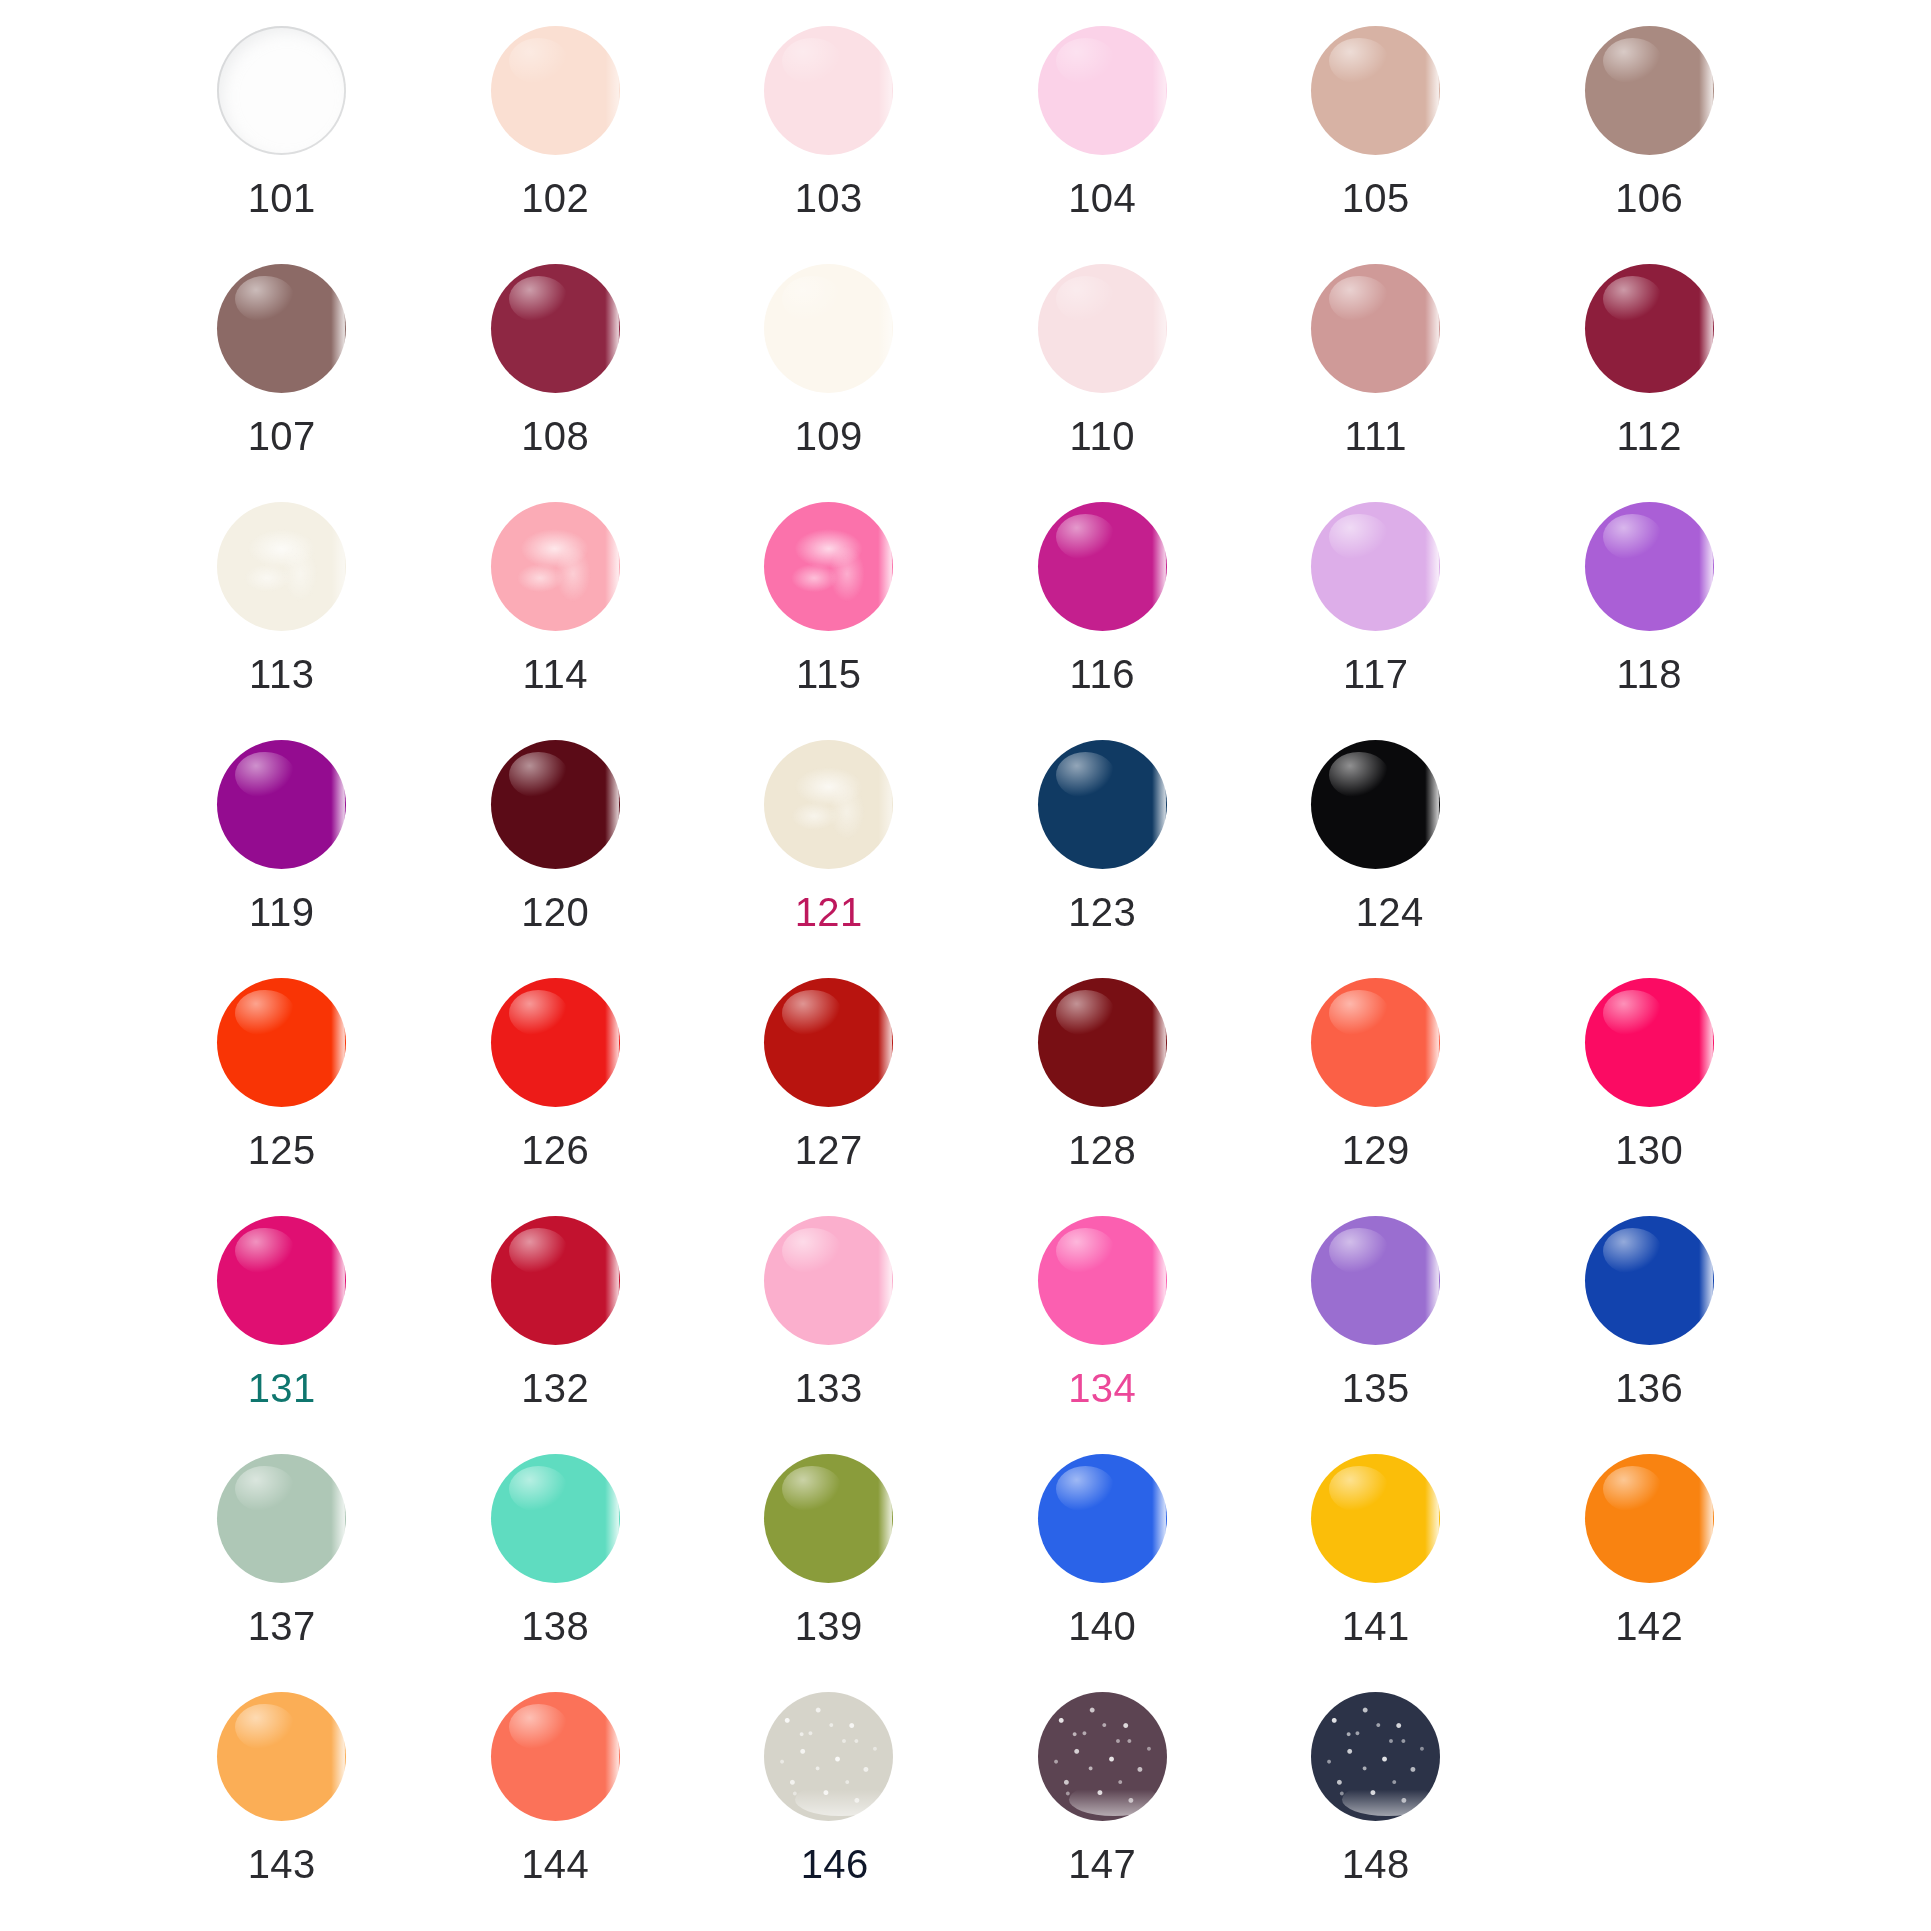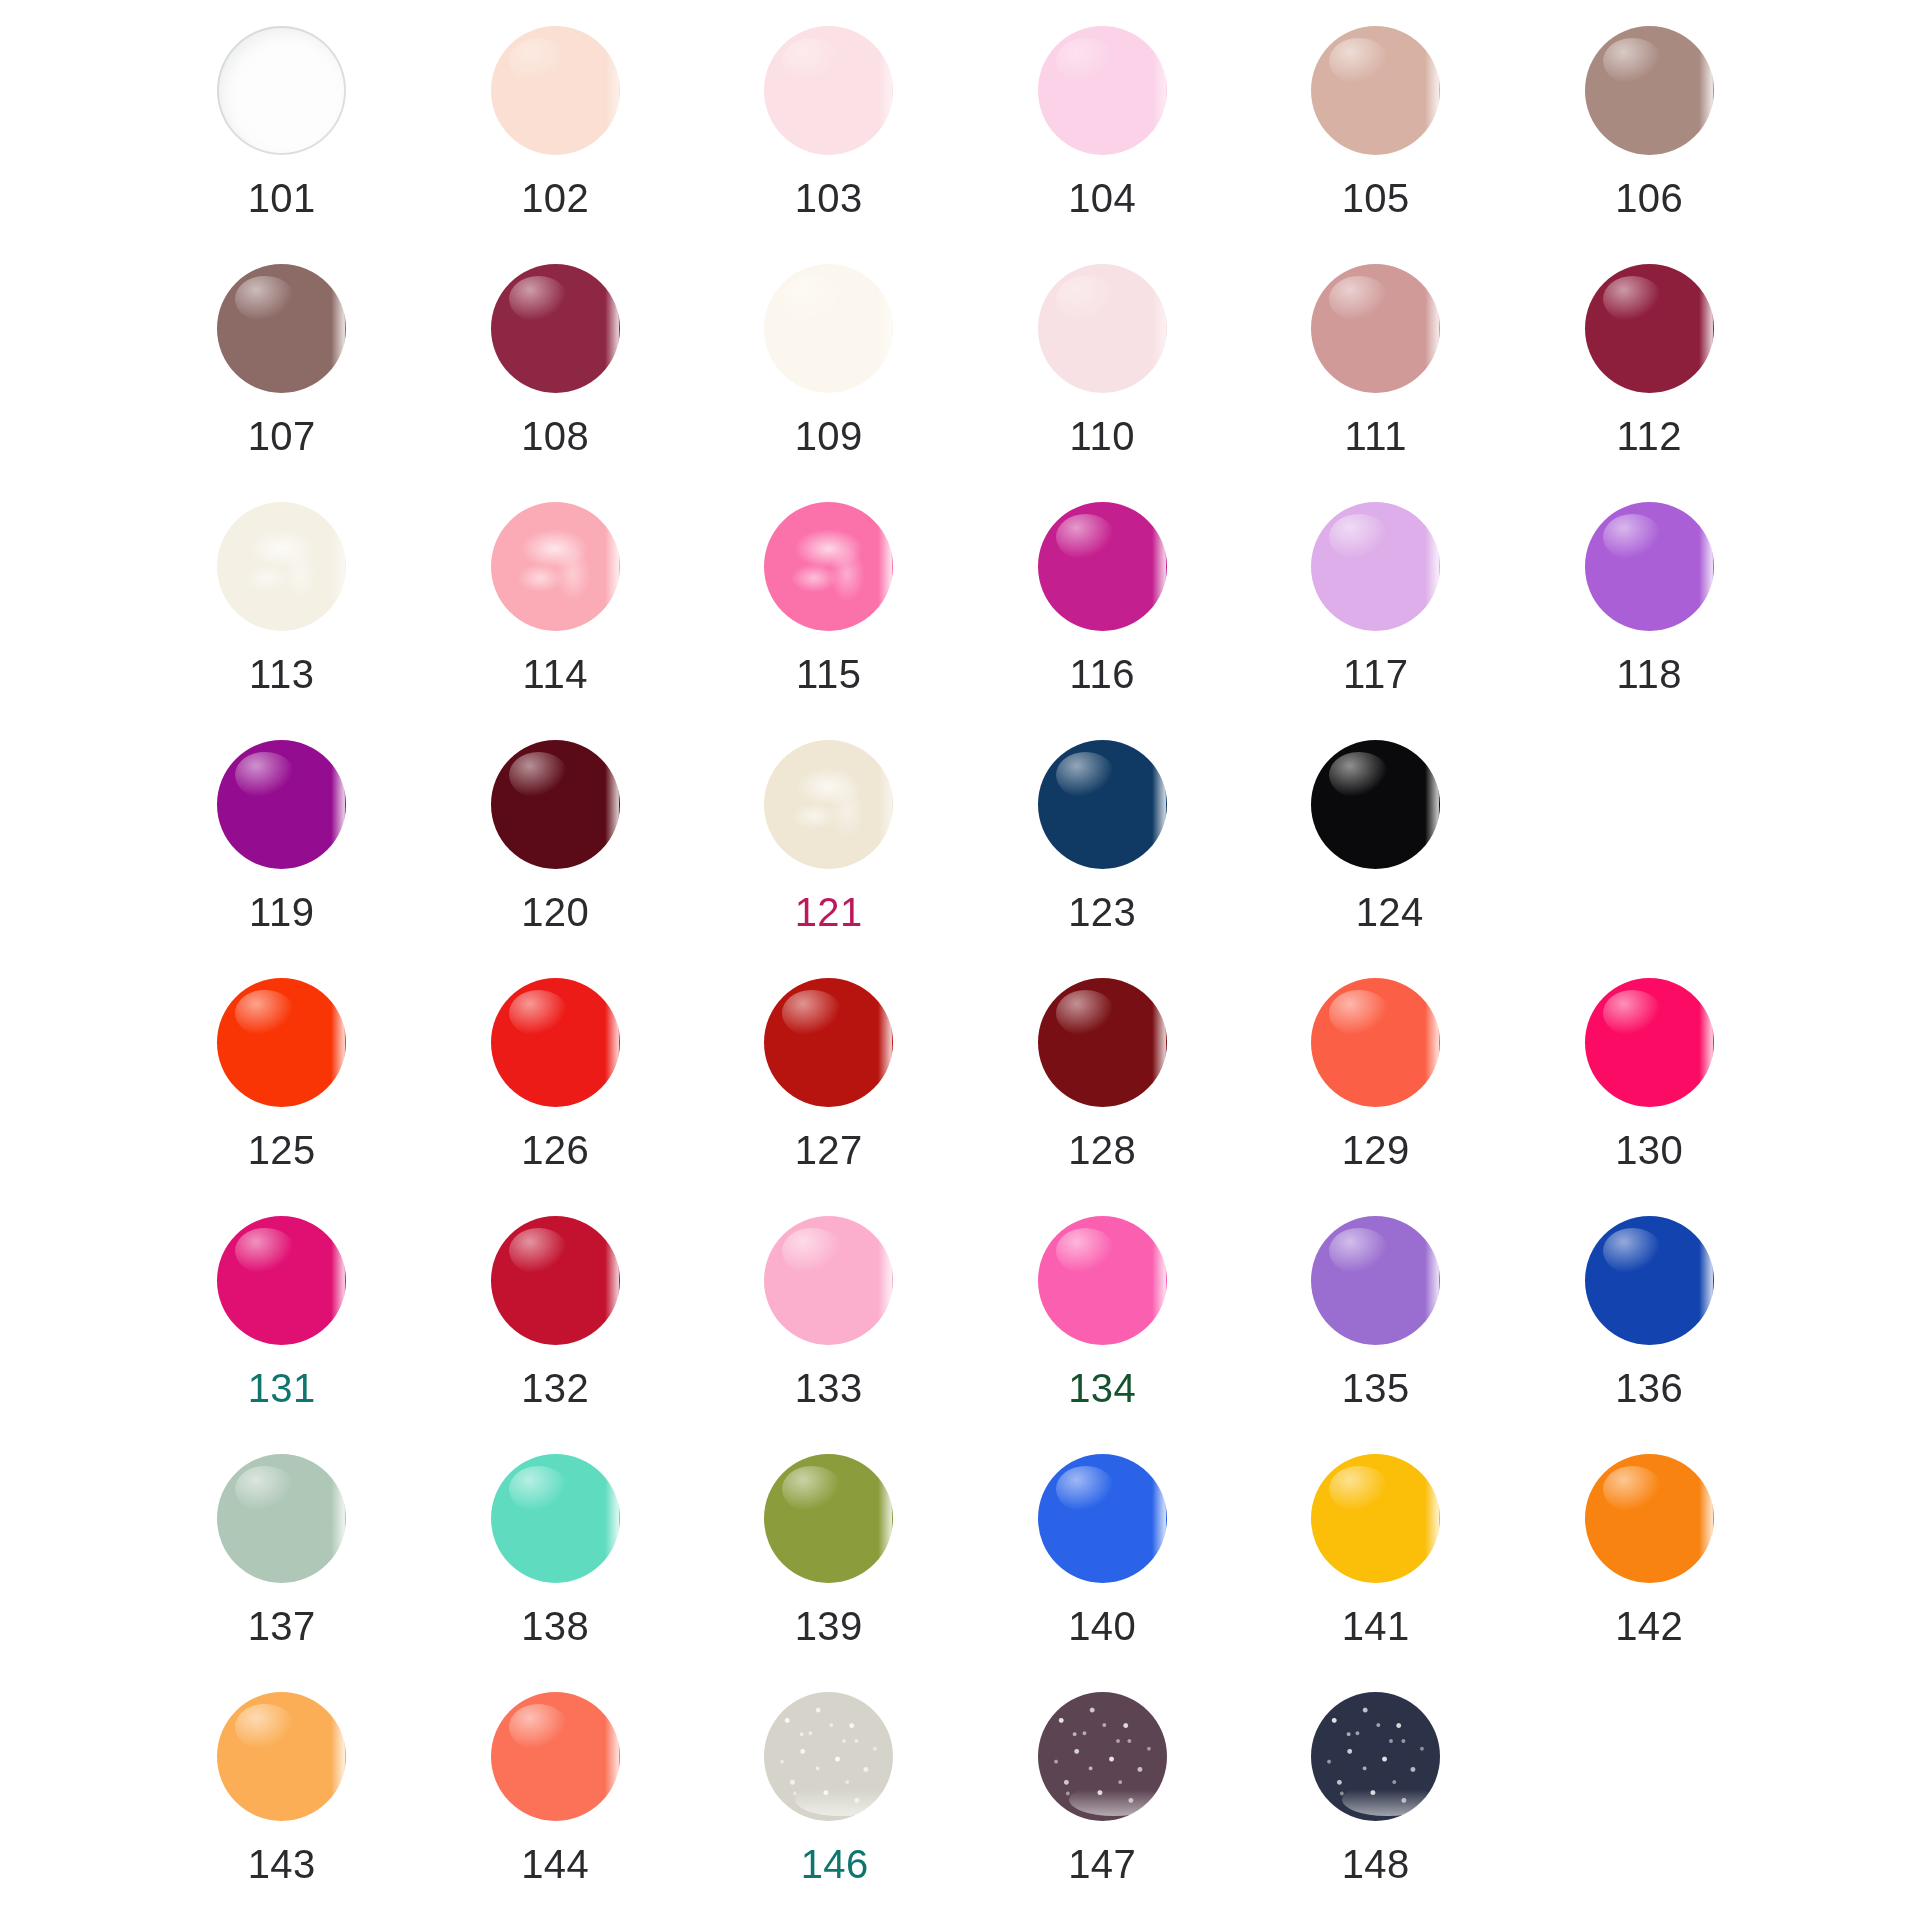--- a/index.html
+++ b/index.html
@@ -350,21 +350,21 @@
       <div class="swatch-cell">
         <div class="blob-wrap">
           <div class="blob" title="soft-pink" style="background-color: rgb(251, 175, 205);"></div>
         </div>
         <div class="swatch-label" style="color: rgb(43, 43, 47);">133</div>
       </div>
       <div class="swatch-cell">
         <div class="blob-wrap">
           <div class="blob" title="hot-pink" style="background-color: rgb(251, 95, 176);"></div>
         </div>
-        <div class="swatch-label" style="color: #14532d;">134</div>
+        <div class="swatch-label" style="color: #ec4899;">134</div>
       </div>
       <div class="swatch-cell">
         <div class="blob-wrap">
           <div class="blob" title="amethyst" style="background-color: rgb(154, 110, 208);"></div>
         </div>
         <div class="swatch-label" style="color: rgb(43, 43, 47);">135</div>
       </div>
       <div class="swatch-cell">
         <div class="blob-wrap">
           <div class="blob" title="royal-blue" style="background-color: rgb(18, 67, 174);"></div>
@@ -420,21 +420,21 @@
       <div class="swatch-cell">
         <div class="blob-wrap">
           <div class="blob" title="coral" style="background-color: rgb(251, 114, 89);"></div>
         </div>
         <div class="swatch-label" style="color: rgb(43, 43, 47);">144</div>
       </div>
       <div class="swatch-cell">
         <div class="blob-wrap">
           <div class="blob glitter" title="pearl-glitter" style="background-color: rgb(214, 212, 202);"></div>
         </div>
-        <div class="swatch-label" style="color: #0f766e; margin-left: 12px;">146</div>
+        <div class="swatch-label" style="color: #0f172a; margin-left: 12px;">146</div>
       </div>
       <div class="swatch-cell">
         <div class="blob-wrap">
           <div class="blob glitter" title="mauve-glitter" style="background-color: rgb(92, 68, 82);"></div>
         </div>
         <div class="swatch-label" style="color: rgb(43, 43, 47);">147</div>
       </div>
       <div class="swatch-cell">
         <div class="blob-wrap">
           <div class="blob glitter" title="midnight-glitter" style="background-color: rgb(44, 51, 72);"></div>

